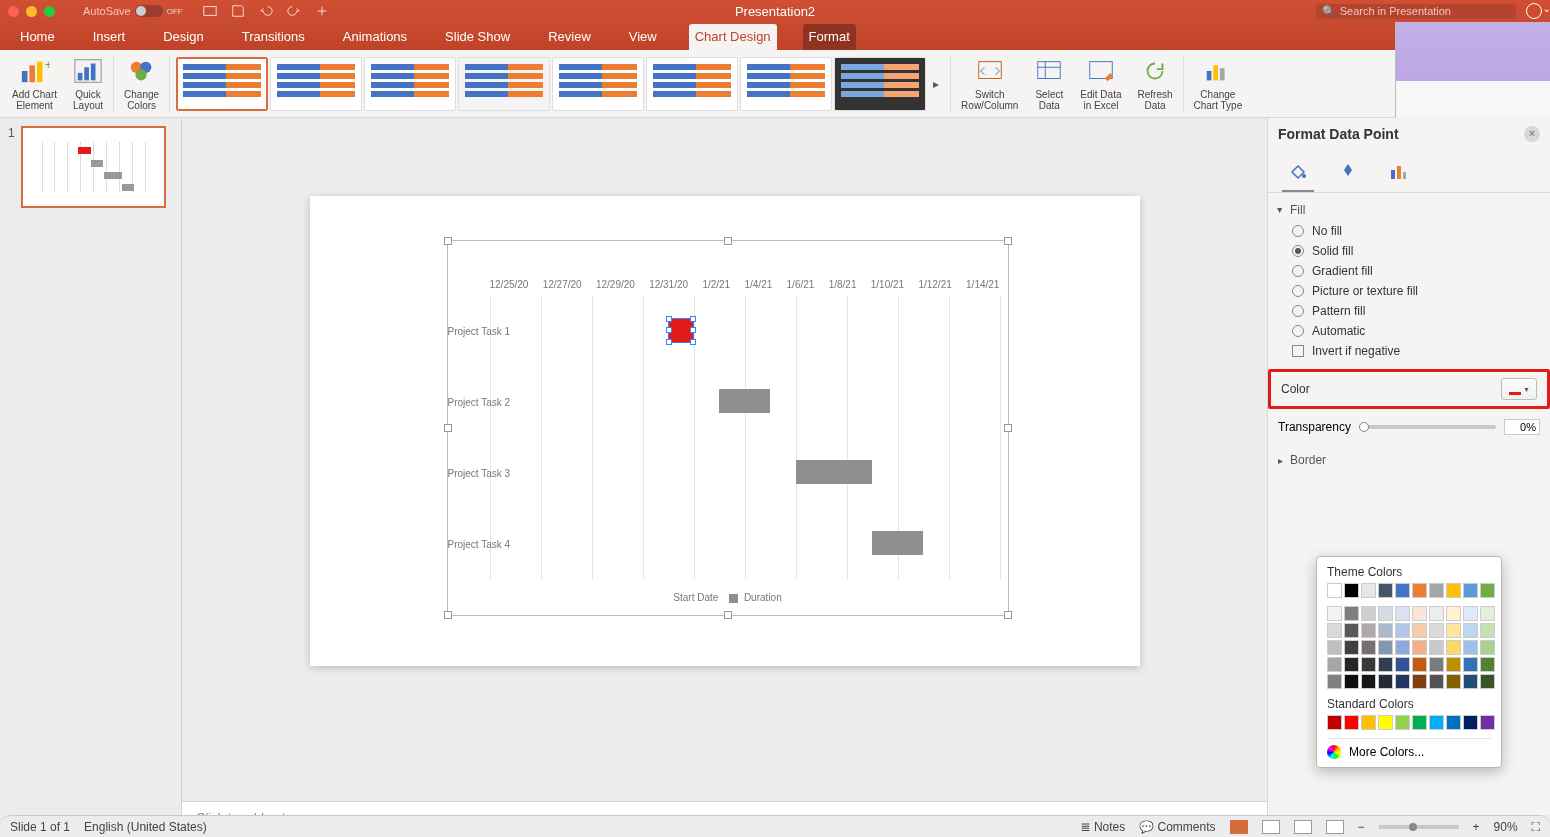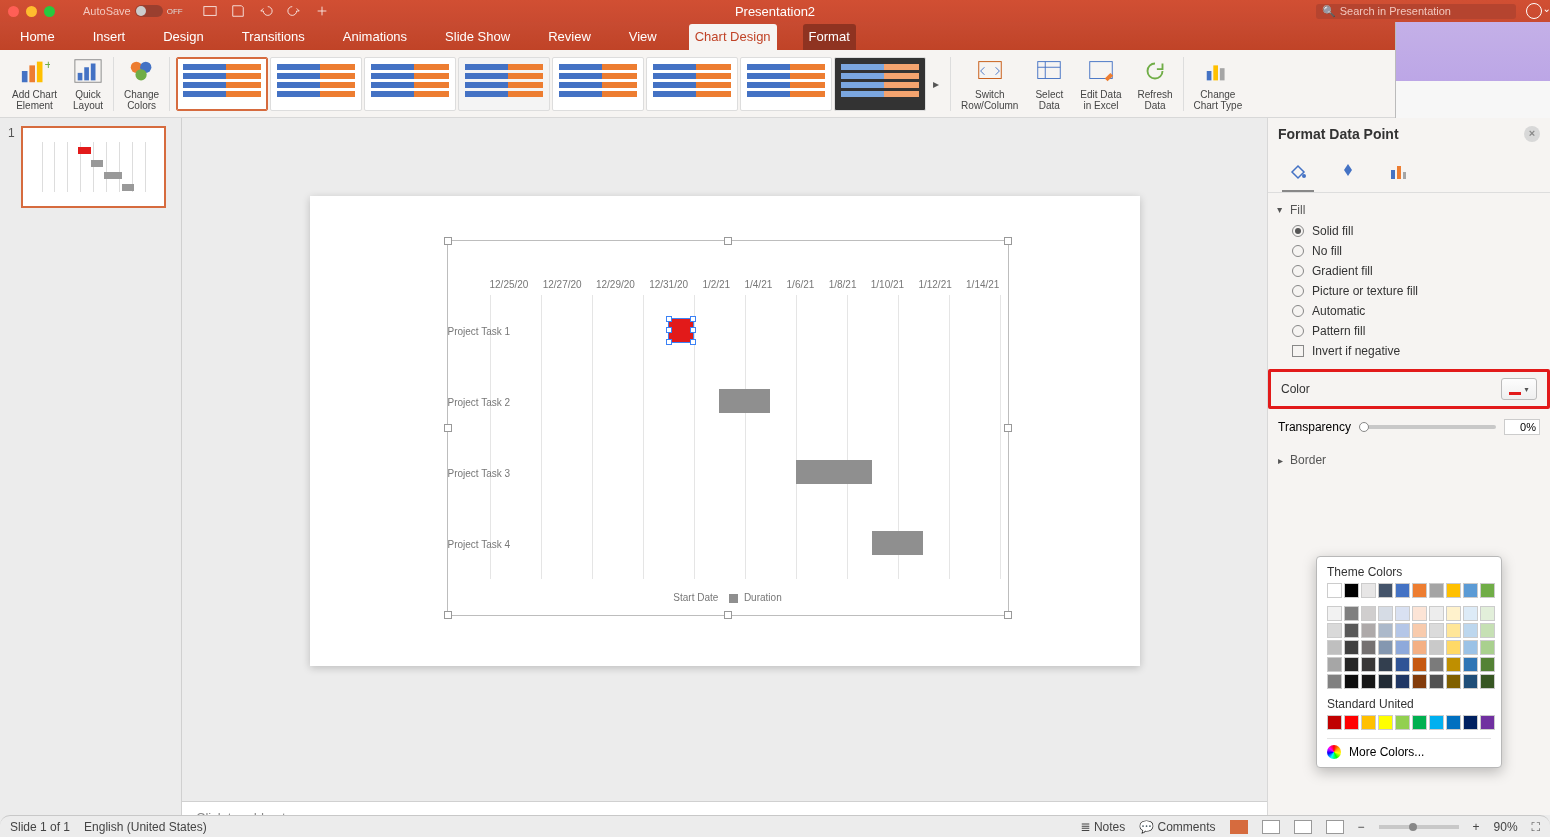--- a/index.html
+++ b/index.html
@@ -525,42 +525,42 @@
             <rect x="9" y="4" width="4" height="13" fill="#ed7d31"></rect>
             <rect x="15" y="10" width="3" height="7" fill="#a5a5a5"></rect>
           </svg>
       </div>
     </div>
     <div class="fp-section">
       <div class="sec-head tri">
           <span>Fill</span>
         </div>
       <div class="radio-row">
+          <span class="radio"></span>
+          <span>No fill</span>
+        </div>
+      <div class="radio-row">
           <span class="radio checked"></span>
           <span>Solid fill</span>
-        </div>
-      <div class="radio-row">
-          <span class="radio"></span>
-          <span>No fill</span>
         </div>
       <div class="radio-row">
           <span class="radio"></span>
           <span>Gradient fill</span>
         </div>
       <div class="radio-row">
           <span class="radio"></span>
           <span>Picture or texture fill</span>
         </div>
       <div class="radio-row">
           <span class="radio"></span>
-          <span>Automatic</span>
+          <span>Pattern fill</span>
         </div>
       <div class="radio-row">
           <span class="radio"></span>
-          <span>Pattern fill</span>
+          <span>Automatic</span>
         </div>
       <div class="radio-row">
           <span class="chk"></span>
           <span>Invert if negative</span>
         </div>
     </div>
     <div class="color-row">
       <span class="lbl">Color</span>
       <div class="color-btn">
           <div class="bucket"></div>
@@ -642,21 +642,21 @@
       <div class="cp-sw" style="background: rgb(13, 13, 13);"></div>
       <div class="cp-sw" style="background: rgb(22, 22, 22);"></div>
       <div class="cp-sw" style="background: rgb(34, 43, 53);"></div>
       <div class="cp-sw" style="background: rgb(32, 55, 100);"></div>
       <div class="cp-sw" style="background: rgb(131, 60, 12);"></div>
       <div class="cp-sw" style="background: rgb(82, 82, 82);"></div>
       <div class="cp-sw" style="background: rgb(128, 96, 0);"></div>
       <div class="cp-sw" style="background: rgb(31, 78, 120);"></div>
       <div class="cp-sw" style="background: rgb(55, 86, 35);"></div>
     </div>
-  <div class="cp-title">Standard United</div>
+  <div class="cp-title">Standard Colors</div>
   <div class="cp-row" id="stdRow">
       <div class="cp-sw" style="background: rgb(192, 0, 0);"></div>
       <div class="cp-sw" style="background: rgb(255, 0, 0);"></div>
       <div class="cp-sw" style="background: rgb(255, 192, 0);"></div>
       <div class="cp-sw" style="background: rgb(255, 255, 0);"></div>
       <div class="cp-sw" style="background: rgb(146, 208, 80);"></div>
       <div class="cp-sw" style="background: rgb(0, 176, 80);"></div>
       <div class="cp-sw" style="background: rgb(0, 176, 240);"></div>
       <div class="cp-sw" style="background: rgb(0, 112, 192);"></div>
       <div class="cp-sw" style="background: rgb(0, 32, 96);"></div>

